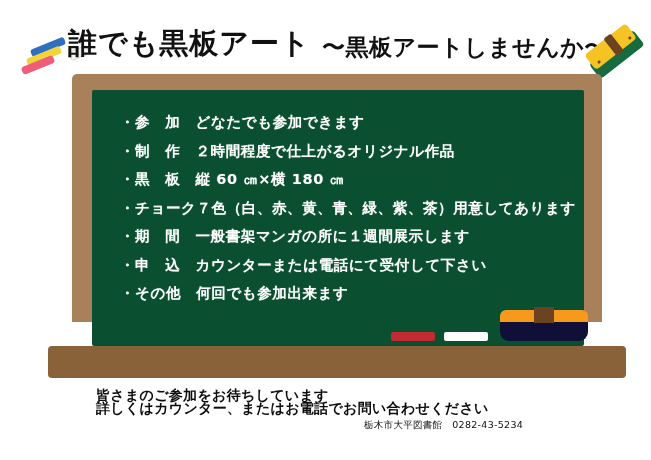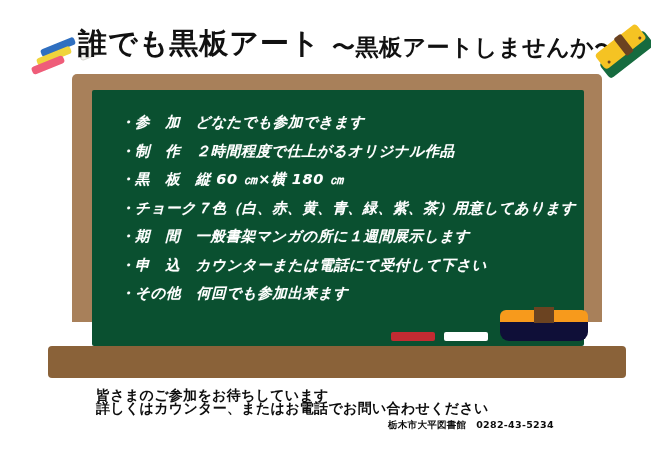--- a/index.html
+++ b/index.html
@@ -15,21 +15,20 @@
     font-family: "DejaVu Sans", "Liberation Sans", sans-serif;
   }
 
   
   #header {
     position: absolute;
     left: 0;
     top: 18px;
     width: 541px;
     height: 62px;
-    margin-left: 10px;
   }
 
   
   #chalk-cluster {
     position: absolute;
     left: 18px;
     top: 12px;
     width: 72px;
     height: 50px;
   }
@@ -129,21 +128,20 @@
 
   
   #board-frame {
     position: absolute;
     left: 72px;
     top: 74px;
     width: 530px;
     height: 248px;
     background: #a8805a;
     border-radius: 5px 5px 0 0;
-    font-style: italic;
   }
   #board-surface {
     position: absolute;
     left: 20px;
     top: 16px;
     width: 492px;
     height: 256px;
     background: #0a5030;
     border-radius: 2px;
   }
@@ -245,24 +243,24 @@
   .footer-line {
     font-size: 14px;
     font-weight: 700;
     color: #0d0d0d;
     line-height: 13px;
     letter-spacing: 0.3px;
     white-space: nowrap;
   }
   #footer-contact {
     position: absolute;
-    left: 388px;
+    left: 364px;
     top: 419px;
     font-size: 9.5px;
-    font-weight: 700;
+    font-weight: 400;
     color: #0d0d0d;
     letter-spacing: 0.3px;
     white-space: nowrap;
   }
 </style>
 </head>
 <body>
 
 <div id="header">
 

